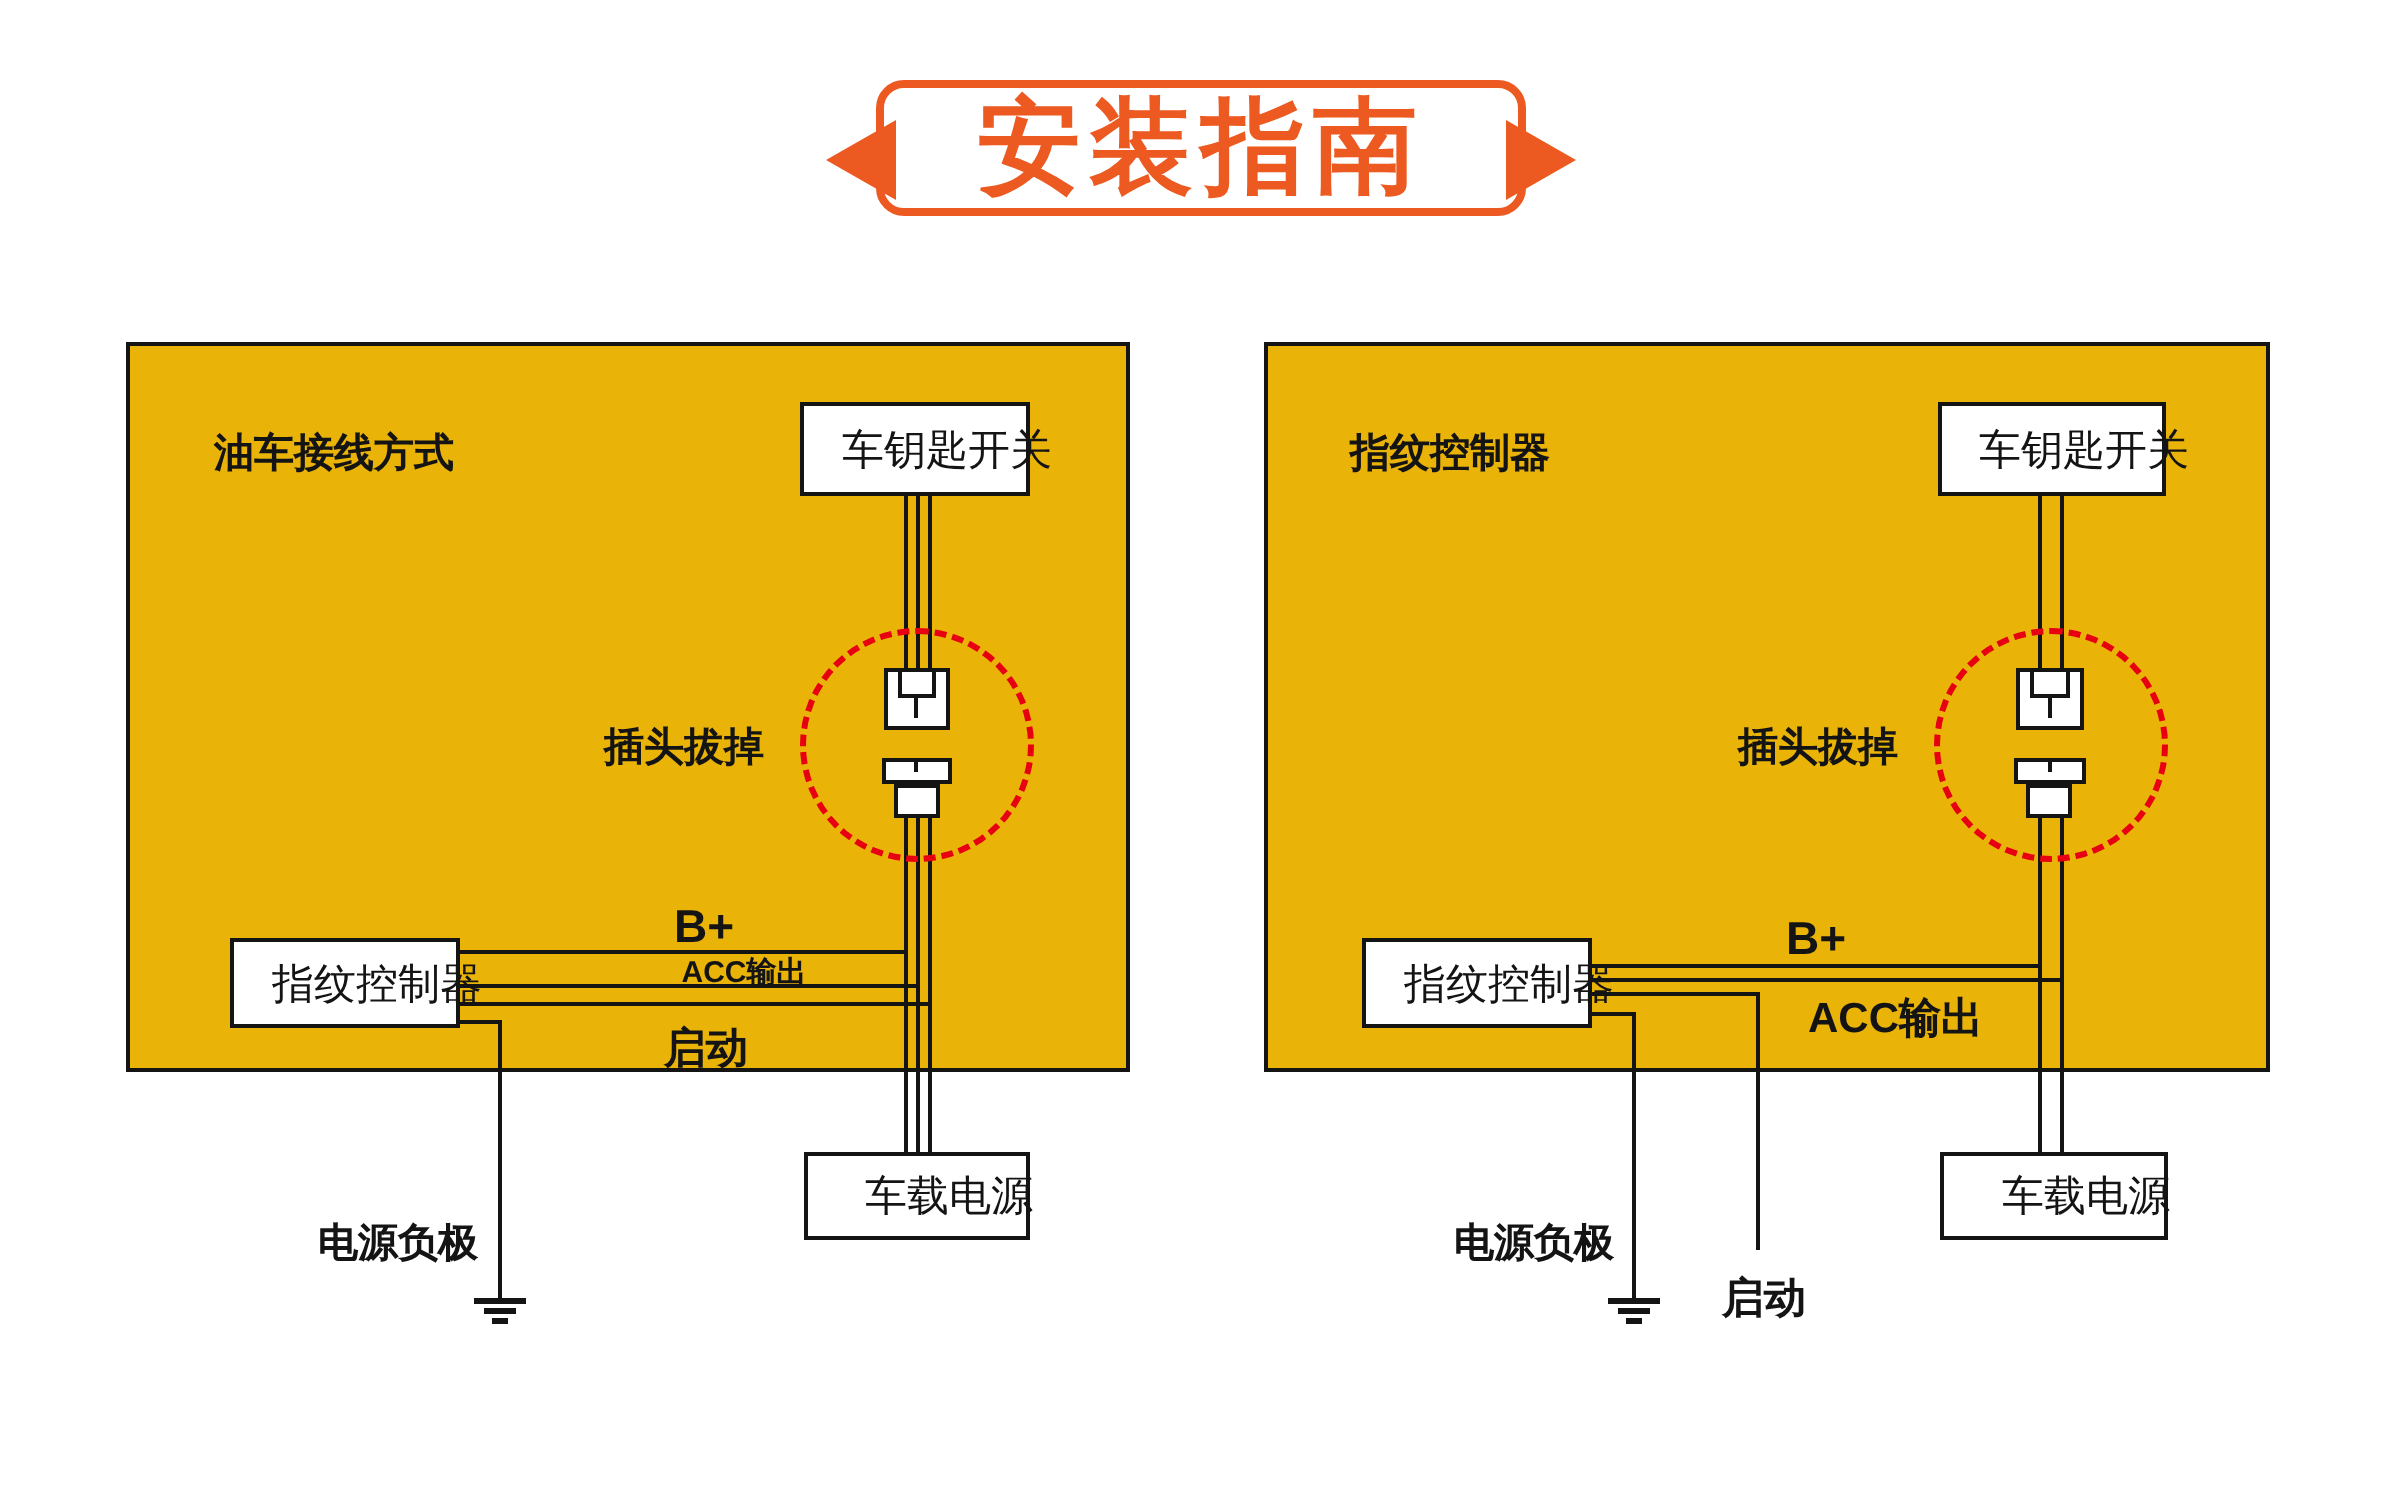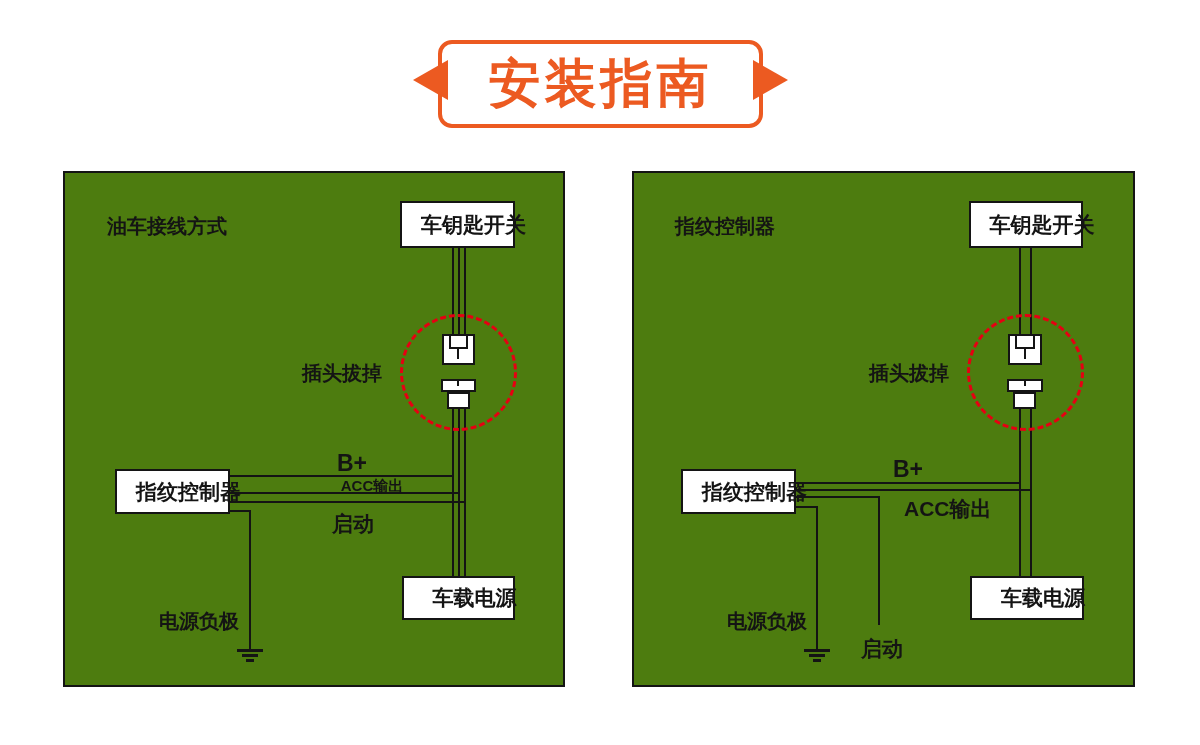--- a/index.html
+++ b/index.html
@@ -8,39 +8,39 @@
     --highlight:#e60012;
   }
   html,body{margin:0;padding:0;background:#ffffff;}
   .canvas{
     position:relative;width:1200px;height:745px;background:#ffffff;
     font-family:"Liberation Sans","DejaVu Sans",sans-serif;color:var(--wire);
     overflow:hidden;
   }
   
   .banner{
-    position:absolute;left:438px;top:40px;width:325px;height:88px;
+    position:absolute;left:438px;top:40px;width:325px;height:68px;
     background:#fff;border:4px solid var(--accent);border-radius:14px;
     display:flex;align-items:center;justify-content:center;box-sizing:border-box;
   }
   .banner .title{
     font-size:52px;font-weight:bold;color:var(--accent);letter-spacing:4px;white-space:nowrap;
   }
   .tri{position:absolute;width:0;height:0;top:60px;}
   .tri.left{left:413px;border-top:20px solid transparent;border-bottom:20px solid transparent;border-right:35px solid var(--accent);}
   .tri.right{left:753px;border-top:20px solid transparent;border-bottom:20px solid transparent;border-left:35px solid var(--accent);}
   
-  .panel{position:absolute;top:171px;height:516px;border:2px solid var(--wire);background:#4d7c0f;box-sizing:border-box;}
+  .panel{position:absolute;top:171px;height:365px;border:2px solid var(--wire);background:#eab308;box-sizing:border-box;}
   .panel.p1{left:63px;width:502px;}
   .panel.p2{left:632px;width:503px;}
   .heading{position:absolute;font-size:20px;font-weight:bold;white-space:nowrap;}
   .box{
     position:absolute;border:2px solid var(--wire);background:#fff;box-sizing:border-box;
     display:flex;align-items:center;justify-content:center;
-    font-size:21px;font-weight:bold;white-space:nowrap;z-index:3;padding-left:32px;
+    font-size:21px;font-weight:normal;white-space:nowrap;z-index:3;padding-left:32px;
   }
   .wire{position:absolute;background:var(--wire);z-index:1;}
   .lbl{position:absolute;font-weight:bold;white-space:nowrap;z-index:4;}
   .circle{
     position:absolute;width:117px;height:117px;border:3px dashed var(--highlight);
     border-radius:50%;box-sizing:border-box;z-index:2;background:transparent;
   }
   .conn{position:absolute;border:2px solid var(--wire);background:#fff;box-sizing:border-box;z-index:3;}
   .gnd{position:absolute;background:var(--wire);height:3px;z-index:2;}
 </style>

